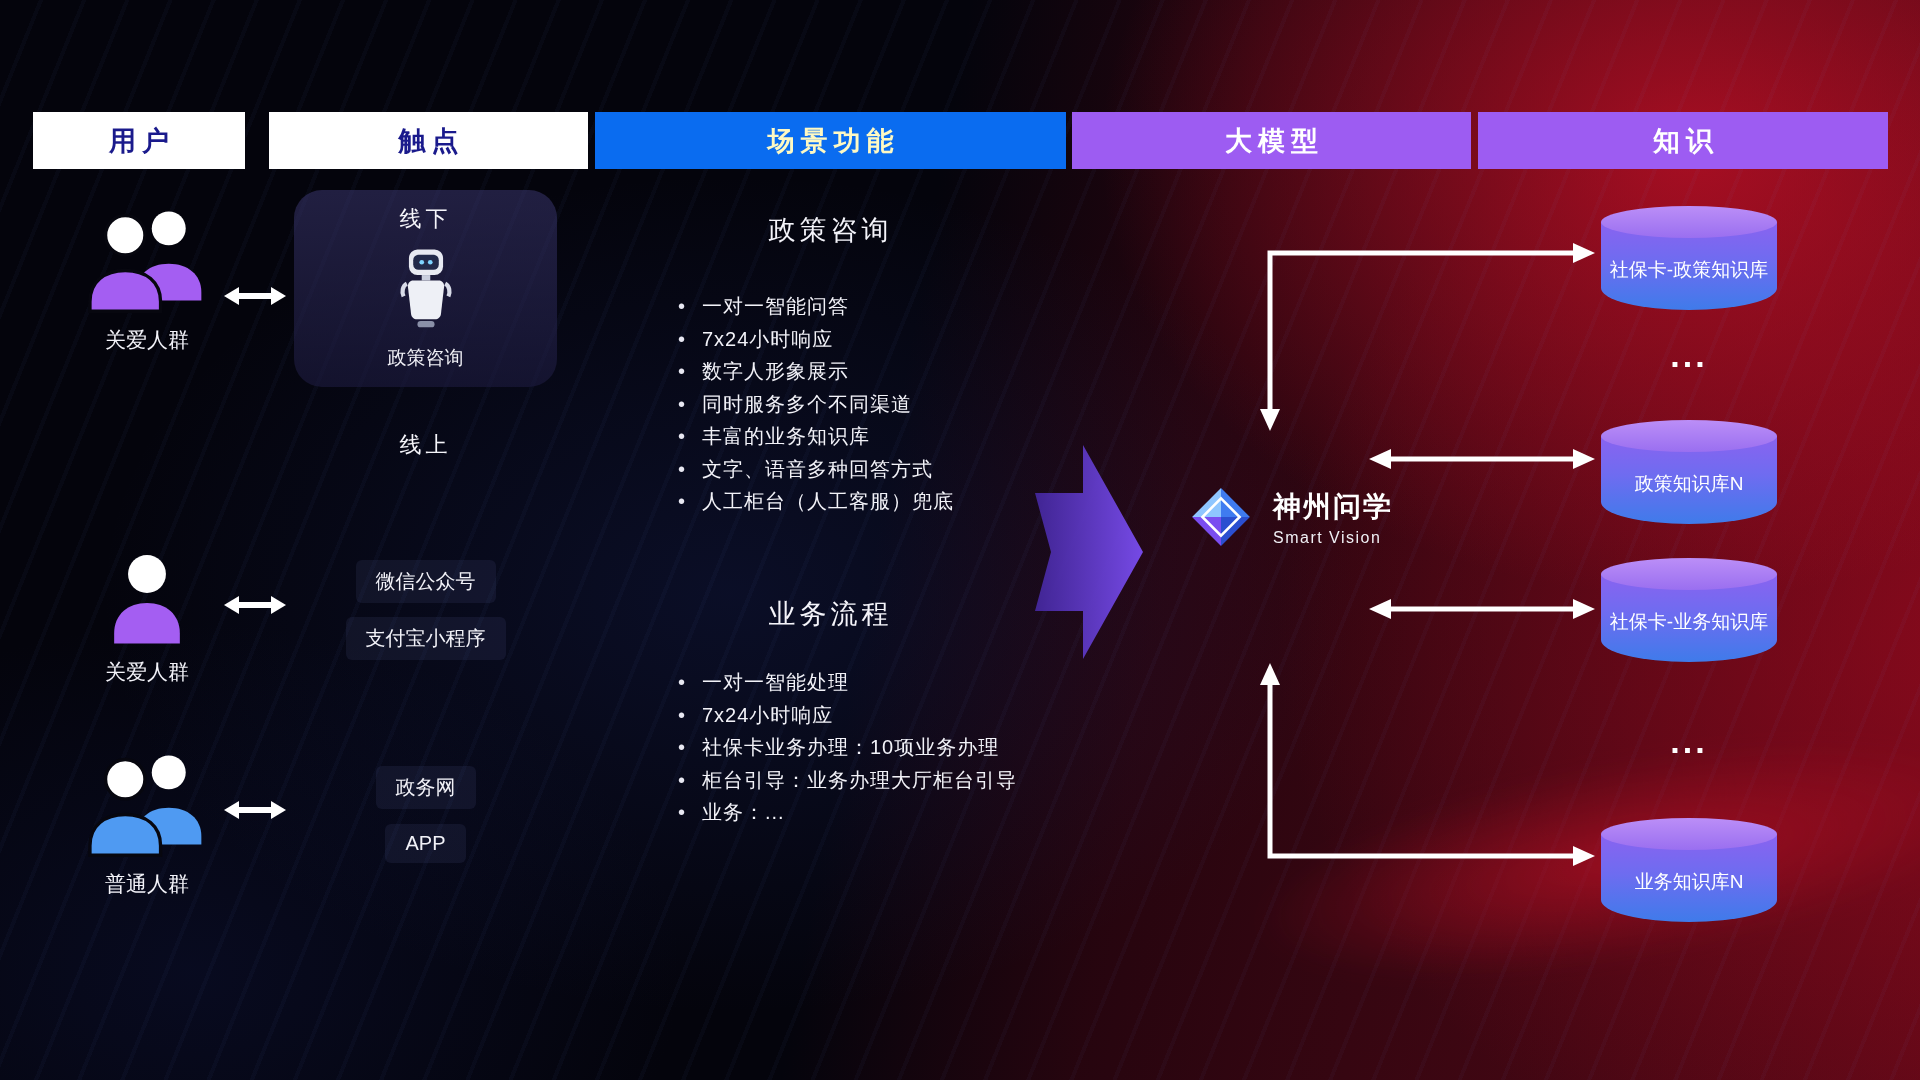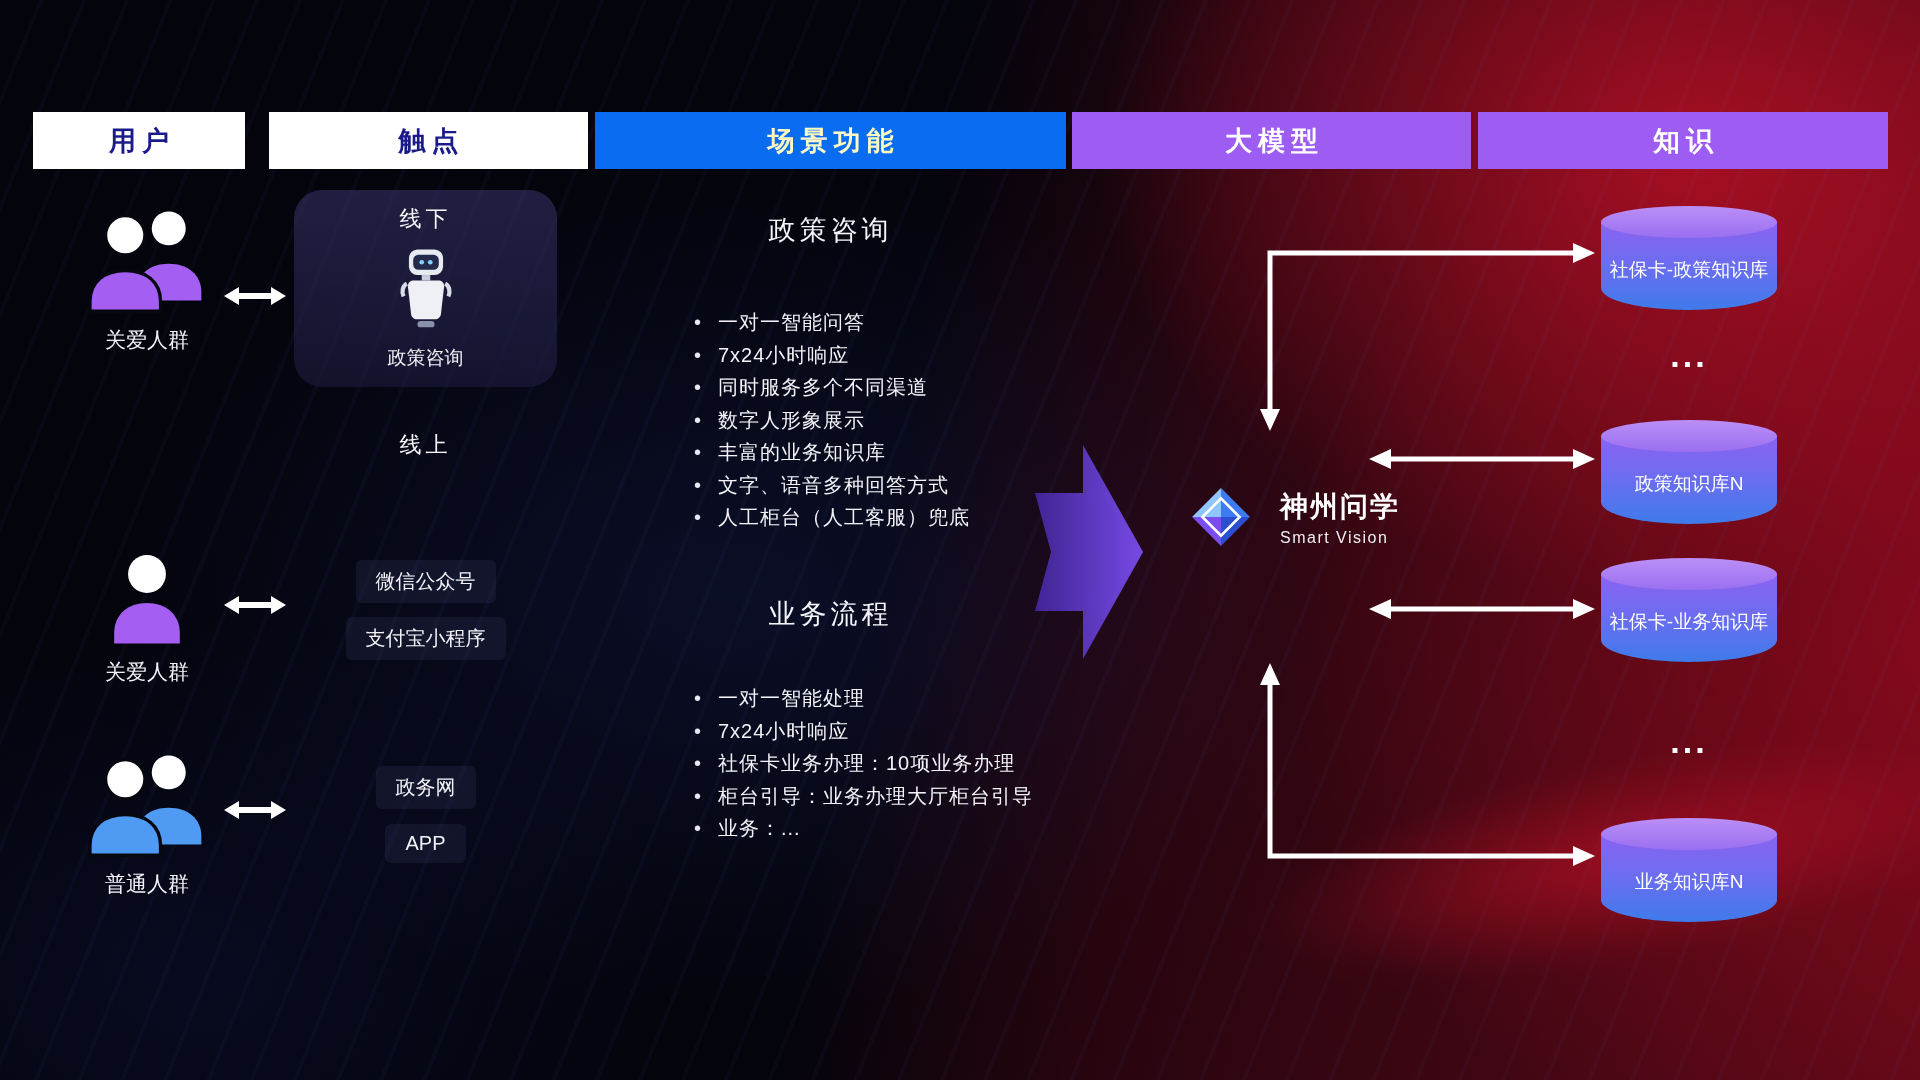--- a/index.html
+++ b/index.html
@@ -72,34 +72,34 @@
   .channel span {
     display:inline-block; font-size:20px; color:#f2f2f8;
     background:rgba(120,130,195,0.10); border-radius:6px; padding:8px 20px;
   }
   
   .scene-title {
     position:absolute; left:595px; width:471px; text-align:center; z-index:4;
     font-size:27px; letter-spacing:4px; color:#f4f4fa;
   }
   .scene-list {
-    position:absolute; left:676px; margin:16px; padding:0; list-style:none; z-index:4;
+    position:absolute; left:676px; margin:0; padding:0; list-style:none; z-index:4;
   }
   .scene-list li {
     position:relative; padding-left:26px; font-size:20px;
     line-height:32.5px; color:#f2f2f8; letter-spacing:1px;
   }
   .scene-list li::before {
     content:"•"; position:absolute; left:2px; top:0; color:#e8e8f2;
   }
   
   .flow-arrow { position:absolute; left:1035px; top:433px; z-index:3; }
   .logo-block {
     position:absolute; left:1190px; top:486px; z-index:5;
-    display:flex; align-items:center; gap:28px;
+    display:flex; align-items:center; gap:21px;
   }
   .logo-text .name { font-size:28px; font-weight:bold; letter-spacing:2px; color:#fff; }
   .logo-text .sub  { font-size:16px; letter-spacing:1.5px; color:#f0f0f5; margin-top:3px; }
   
   .cyl { position:absolute; left:1601px; width:176px; height:104px; z-index:4; }
   .cyl .body {
     position:absolute; left:0; right:0; top:16px; bottom:0;
     background:linear-gradient(180deg, var(--cylinder-mid) 0%, #6e6cf0 45%, var(--cylinder-bottom) 100%);
     border-radius:0 0 88px 88px / 0 0 22px 22px;
   }
@@ -207,22 +207,22 @@
     <span>政务网</span>
   </div>
   <div class="channel" style="top:824px;">
     <span>APP</span>
   </div>
 
   <div class="scene-title" style="top:212px;">政策咨询</div>
   <ul class="scene-list" style="top:290px;">
     <li>一对一智能问答</li>
     <li>7x24小时响应</li>
+    <li>数字人形象展示</li>
     <li>同时服务多个不同渠道</li>
-    <li>数字人形象展示</li>
     <li>丰富的业务知识库</li>
     <li>文字、语音多种回答方式</li>
     <li>人工柜台（人工客服）兜底</li>
   </ul>
 
   <div class="scene-title" style="top:596px;">业务流程</div>
   <ul class="scene-list" style="top:666px;">
     <li>一对一智能处理</li>
     <li>7x24小时响应</li>
     <li>社保卡业务办理：10项业务办理</li>

